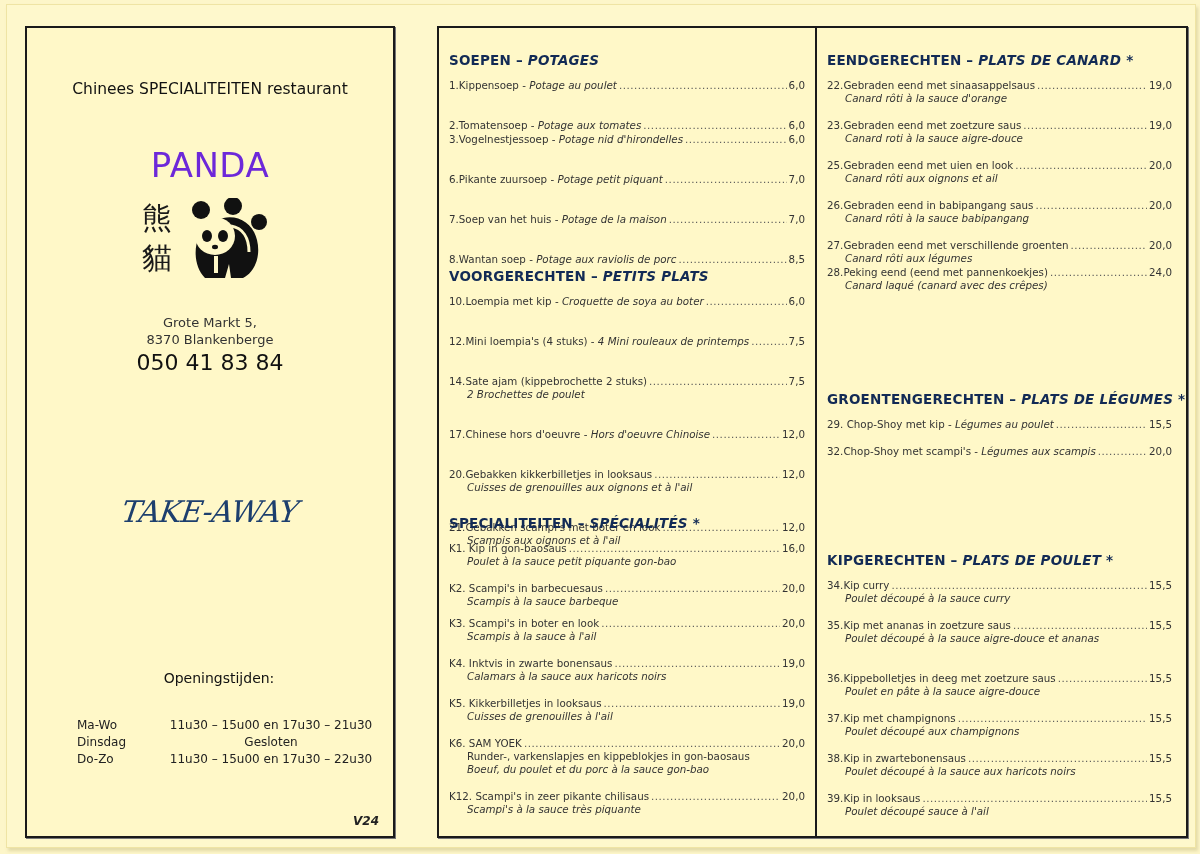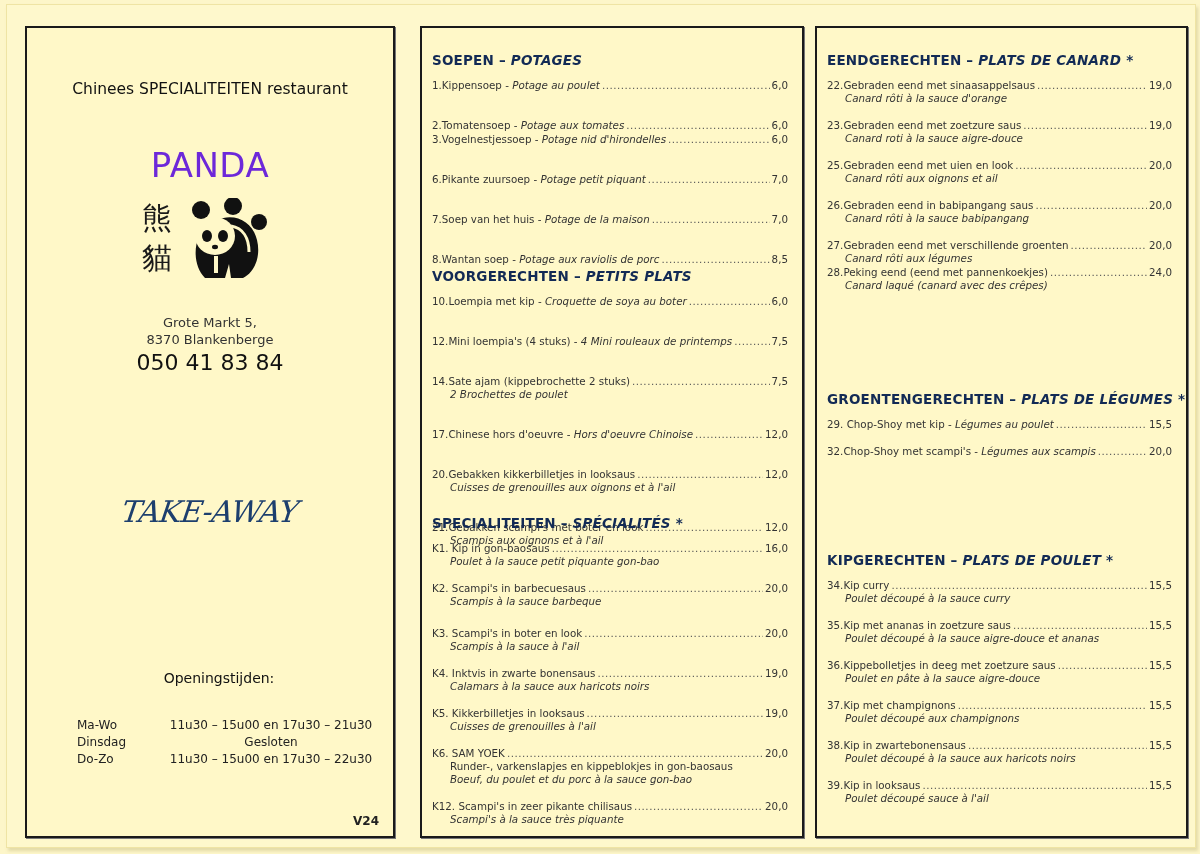--- a/index.html
+++ b/index.html
@@ -17,38 +17,38 @@
     box-shadow: 2px 3px 3px rgba(180,170,110,0.35);
   }
   .panel {
     position: absolute; top: 21px; height: 812px;
     border: 2px solid #1a1a1a;
     background: #fff8c8;
     box-shadow: 1px 1px 0 #777;
     box-sizing: border-box;
   }
   #p1 { left: 18px; width: 370px; }
-  #p2 { left: 413px; width: 384px; }
+  #p2 { left: 430px; width: 384px; }
   #p3 { left: 808px; width: 373px; }
 
   
   .cover-sub { position: absolute; top: 52px; left: 0; width: 100%; text-align: center; font-size: 15.5px; color: #111; }
   .cover-title { position: absolute; top: 92px; left: 0; width: 100%; text-align: center; font-size: 34px; color: #6d28d9; letter-spacing: 0.5px; margin-top: 25px; }
   .logo { position: absolute; top: 170px; left: 110px; width: 140px; height: 90px; }
   .cjk { position: absolute; left: 0; top: 0; width: 40px; font-size: 30px; line-height: 40px; color: #1a1a1a; font-family: "DejaVu Sans", sans-serif; text-align:center; }
   .panda-svg { position: absolute; left: 50px; top: 0; }
   .address { position: absolute; top: 286px; left: 0; width: 100%; text-align: center; font-size: 13px; color: #333; line-height: 17px; }
   .phone { position: absolute; top: 322px; left: 0; width: 100%; text-align: center; font-size: 22px; color: #111; }
   .takeaway { position: absolute; top: 466px; left: 0; width: 100%; text-align: center; font-family: "DejaVu Serif", serif; font-style: italic; font-size: 30px; color: #1d3f6e; letter-spacing: -1px; transform: skewX(-8deg); }
   .hours-title { position: absolute; top: 642px; left: 0; width: 100%; text-align: center; font-size: 14px; color: #111; padding-left: 18px; box-sizing: border-box; }
   .hours { position: absolute; top: 674px; left: 50px; width: 300px; font-size: 12px; color: #222; margin-top: 15px; }
   .hours .row { display: flex; height: 17px; line-height: 17px; }
   .hours .day { width: 88px; }
   .hours .time { flex: 1; text-align: center; }
-  .version { position: absolute; bottom: 8px; right: 14px; font-size: 12px; font-weight: bold; color: #222; }
+  .version { position: absolute; bottom: 8px; right: 14px; font-size: 12px; font-style: italic; font-weight: bold; color: #222; }
 
   
   .section { position: absolute; left: 10px; right: 14px; }
   .sec-title { font-size: 13.5px; font-weight: bold; color: #122a55; letter-spacing: 0.2px; margin-bottom: 10px; white-space: nowrap; }
   .sec-title i { font-weight: bold; }
   .item { font-size: 10.3px; color: #333; margin-bottom: 0; }
   .line { display: flex; align-items: baseline; white-space: nowrap; height: 14px; line-height: 14px; }
   .line .name { flex: 0 0 auto; }
   .line .fr-inline { font-style: italic; }
   .line .dots { flex: 1 1 auto; overflow: hidden; margin: 0 2px; color: #555; }
@@ -204,21 +204,21 @@
     <div class="section" style="top:487px;">
         <div class="sec-title"><span>SPECIALITEITEN – </span><i>SPÉCIALITÉS *</i></div>
         <div class="item" style="margin-bottom:13px">
           <div class="line">
             <span class="name"><span>K1. Kip in gon-baosaus</span></span>
             <span class="dots"></span>
             <span class="price">16,0</span>
           </div>
           <div class="sub">Poulet à la sauce petit piquante gon-bao</div>
         </div>
-        <div class="item" style="margin-bottom:18px">
+        <div class="item" style="margin-bottom:8px">
           <div class="line">
             <span class="name"><span>K2. Scampi's in barbecuesaus</span></span>
             <span class="dots"></span>
             <span class="price">20,0</span>
           </div>
           <div class="sub">Scampis à la sauce barbeque</div>
         </div>
         <div class="item" style="margin-bottom:13px">
           <div class="line">
             <span class="name"><span>K3. Scampi's in boter en look</span></span>
@@ -335,21 +335,21 @@
     <div class="section" style="top:524px;">
         <div class="sec-title"><span>KIPGERECHTEN – </span><i>PLATS DE POULET *</i></div>
         <div class="item" style="margin-bottom:13px">
           <div class="line">
             <span class="name"><span>34.Kip curry</span></span>
             <span class="dots"></span>
             <span class="price">15,5</span>
           </div>
           <div class="sub">Poulet découpé à la sauce curry</div>
         </div>
-        <div class="item" style="margin-bottom:13px">
+        <div class="item" style="margin-bottom:26px">
           <div class="line">
             <span class="name"><span>35.Kip met ananas in zoetzure saus</span></span>
             <span class="dots"></span>
             <span class="price">15,5</span>
           </div>
           <div class="sub">Poulet découpé à la sauce aigre-douce et ananas</div>
         </div>
         <div class="item" style="margin-bottom:13px">
           <div class="line">
             <span class="name"><span>36.Kippebolletjes in deeg met zoetzure saus</span></span>

